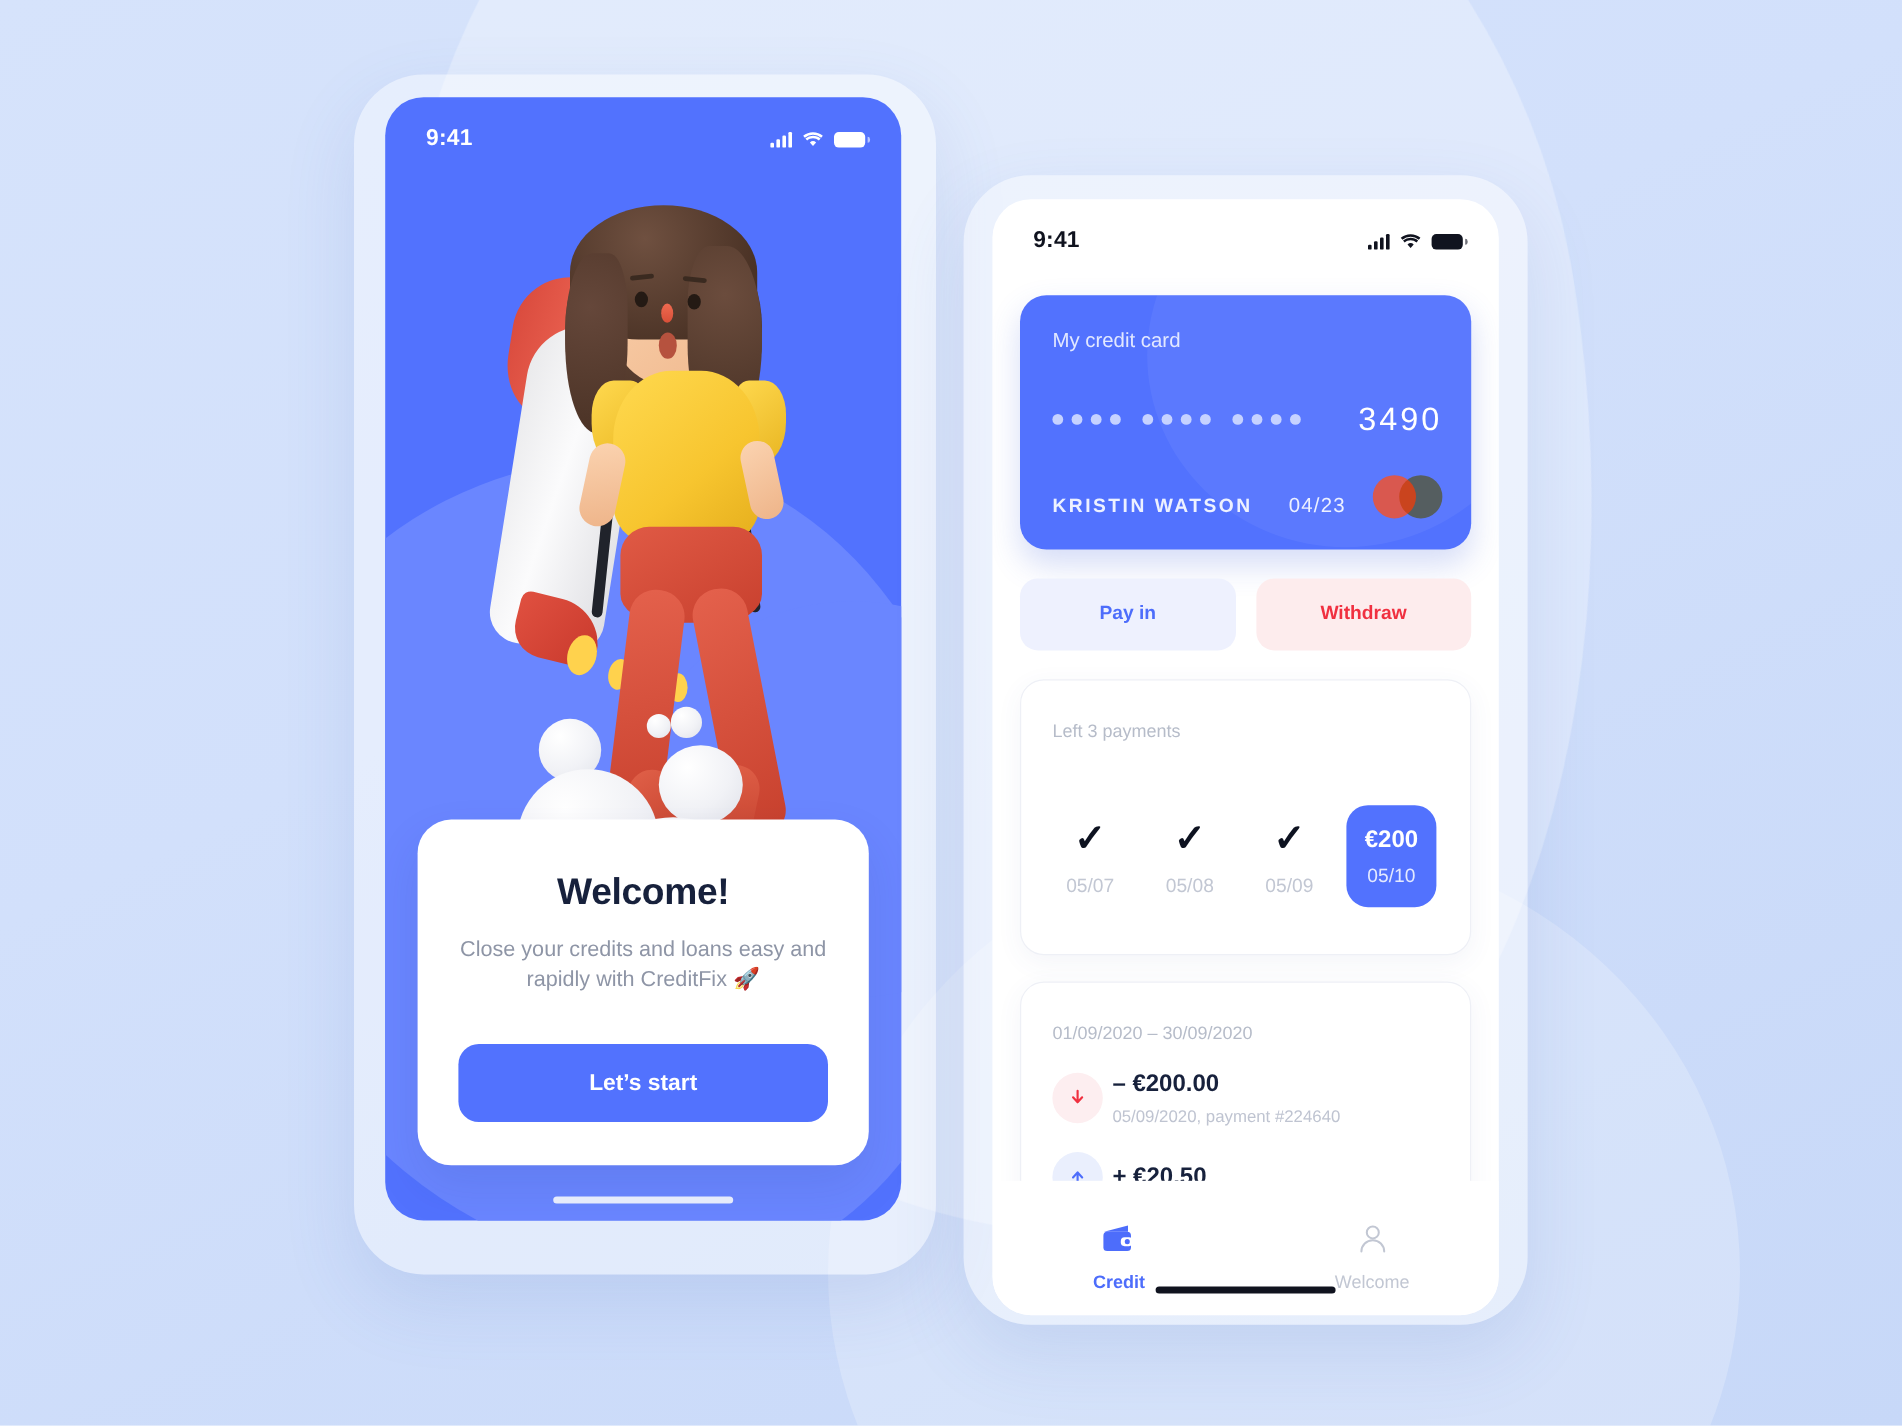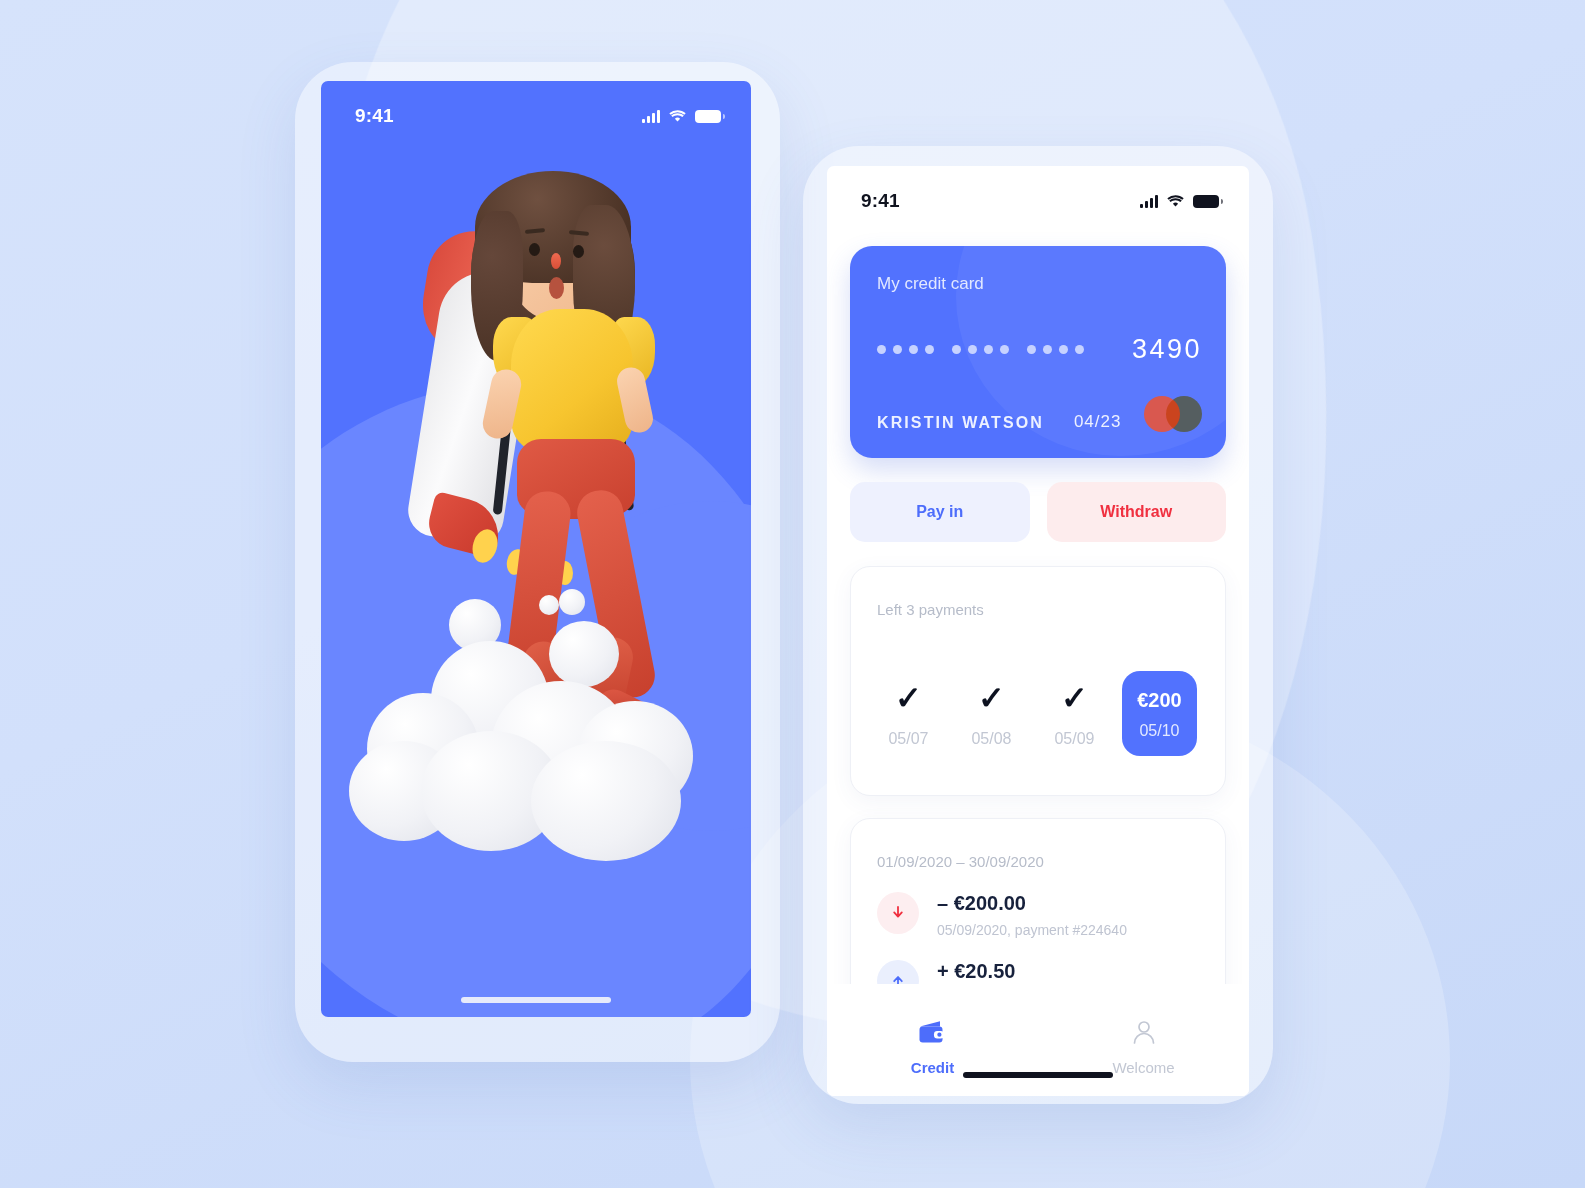--- a/index.html
+++ b/index.html
@@ -33,21 +33,21 @@
   
   .glass {
     position: absolute;
     background: rgba(255,255,255,0.42);
     border-radius: 58px;
     box-shadow: 0 24px 60px rgba(80,110,190,0.14);
   }
   .phone {
     position: absolute;
     overflow: hidden;
-    border-radius: 7px;
+    border-radius: 32px;
   }
 
   
   #glass-left { left: 295px; top: 62px; width: 485px; height: 1000px; }
   #phone-left { left: 321px; top: 81px; width: 430px; height: 936px; background: #5272fe; }
 
   
   #glass-right { left: 803px; top: 146px; width: 470px; height: 958px; border-radius: 56px; }
   #phone-right { left: 827px; top: 166px; width: 422px; height: 930px; background: #ffffff; }
 
@@ -282,21 +282,21 @@
   .pay-date { margin-top: 14px; font-size: 16px; color: #c2c7d3; }
   .pay-item.active {
     background: #5272fe; border-radius: 18px; padding: 18px 0 16px; width: 75px; flex: 0 0 75px;
     margin: 0 6px;
   }
   .pay-item.active .pay-amt { font-size: 20px; font-weight: bold; color: #fff; }
   .pay-item.active .pay-date { color: #e3e9ff; margin-top: 10px; }
   .pay-item.next { text-align: center; }
   .pay-item.next .pay-amt { font-size: 20px; font-weight: bold; color: #17213c; }
 
-  .tx { display: flex; gap: 18px; padding: 22px 26px 0; }
+  .tx { display: flex; align-items: center; gap: 8px; padding: 22px 26px 0; }
   .tx-icon {
     width: 42px; height: 42px; border-radius: 50%;
     display: flex; align-items: center; justify-content: center; flex: 0 0 42px;
   }
   .tx-out { background: #fdeef0; }
   .tx-in  { background: #eaeffd; }
   .tx-amt { font-size: 20px; font-weight: bold; color: #17213c; }
   .tx-meta { margin-top: 7px; font-size: 14px; color: #bfc4d1; }
 
   .tabbar {
@@ -383,20 +383,25 @@
         </span>
       <svg width="19" height="14" viewBox="0 0 19 14">
         <path d="M9.5 12.6 6.9 9.7a3.9 3.9 0 0 1 5.2 0z" fill="#fff"></path>
         <path d="M9.5 6.2c-1.9 0-3.6.7-4.9 1.9L3.2 6.5A9.6 9.6 0 0 1 9.5 4.2c2.4 0 4.6.9 6.3 2.3l-1.4 1.6a7.2 7.2 0 0 0-4.9-1.9z" fill="#fff"></path>
         <path d="M9.5 1.2c3.1 0 6 1.1 8.2 3l-1.4 1.6A10.7 10.7 0 0 0 9.5 3.2 10.7 10.7 0 0 0 2.7 5.8L1.3 4.2A12.7 12.7 0 0 1 9.5 1.2z" fill="#fff"></path>
       </svg>
       <span class="batt"></span>
     </span>
   </div>
 
+  <div class="welcome-card">
+    <div class="welcome-title">Welcome!</div>
+    <div class="welcome-sub">Close your credits and loans easy and rapidly with CreditFix 🚀</div>
+    <button class="start-btn">Let’s start</button>
+  </div>
 
   <div class="home-indicator" style="background:#e6ebfb"></div>
 </div>
 
 <div class="glass" id="glass-right"></div>
 <div class="phone" id="phone-right">
 
   <div class="statusbar sb-dark">
     <span>9:41</span>
     <span class="sb-icons">

